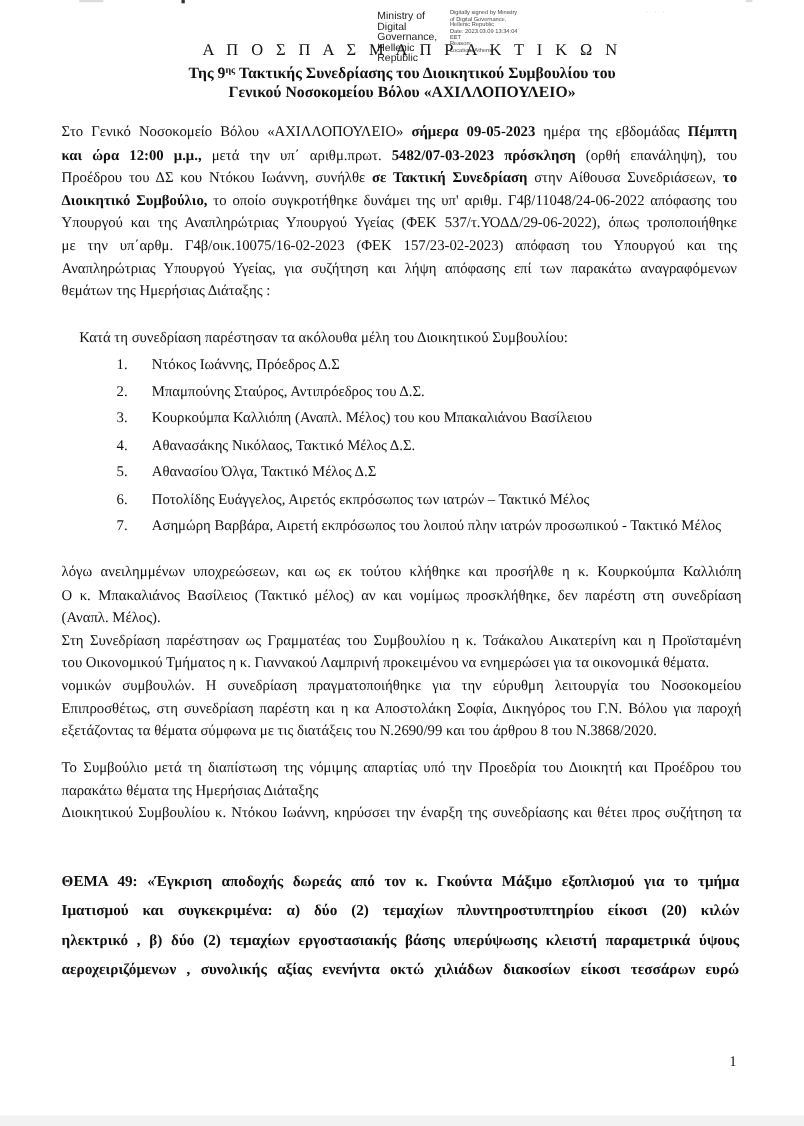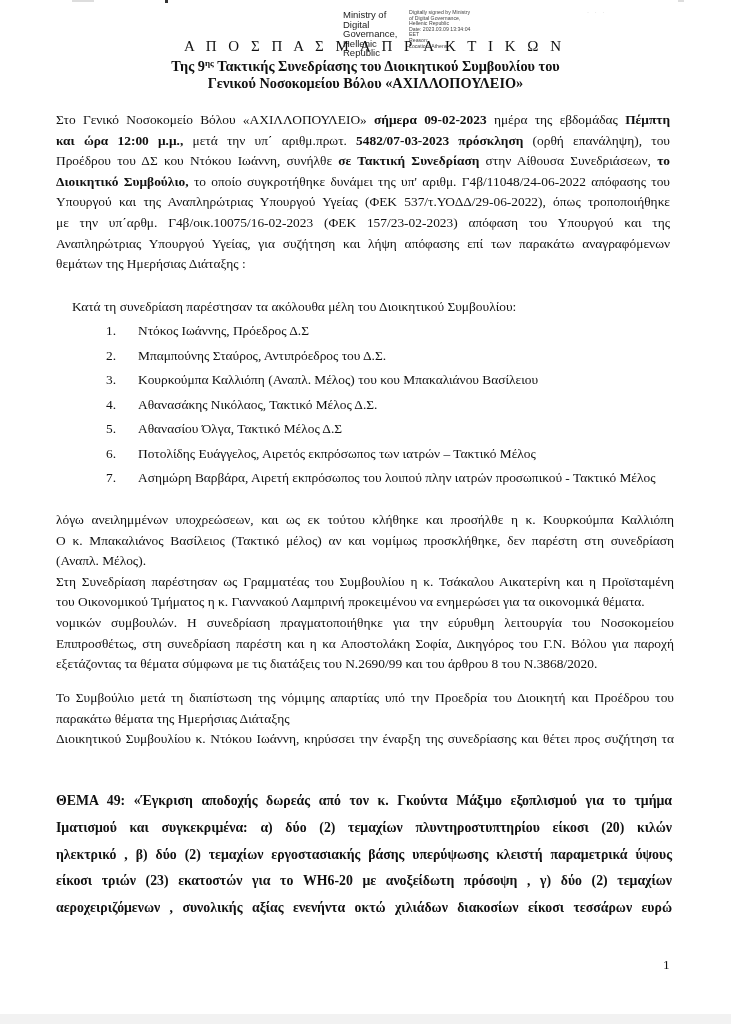--- a/index.html
+++ b/index.html
@@ -76,21 +76,21 @@
   </div>
   <div class="sig-dots">· · ·</div>
 
   <div class="title-block">
     <div class="title-main">Α Π Ο Σ Π Α Σ Μ Α   Π Ρ Α Κ Τ Ι Κ Ω Ν</div>
     <div class="title-sub"><span>Της 9</span><sup>ης</sup><span> Τακτικής  Συνεδρίασης του Διοικητικού Συμβουλίου του</span></div>
     <div class="title-sub">Γενικού Νοσοκομείου Βόλου «ΑΧΙΛΛΟΠΟΥΛΕΙΟ»</div>
   </div>
 
   <div class="text para1" id="para1">
-      <span class="line"><span>Στο Γενικό Νοσοκομείο Βόλου «ΑΧΙΛΛΟΠΟΥΛΕΙΟ» </span><b>σήμερα 09-02-2023</b><span> ημέρα της εβδομάδας </span><b>Πέμπτη</b></span>
+      <span class="line"><span>Στο Γενικό Νοσοκομείο Βόλου «ΑΧΙΛΛΟΠΟΥΛΕΙΟ» </span><b>σήμερα 09-05-2023</b><span> ημέρα της εβδομάδας </span><b>Πέμπτη</b></span>
       <span class="line"><b>και ώρα 12:00 μ.μ.,</b><span>  μετά  την  υπ΄ αριθμ.πρωτ. </span><b>5482/07-03-2023 πρόσκληση</b><span> (ορθή επανάληψη), του</span></span>
       <span class="line"><span>Προέδρου του ΔΣ κου Ντόκου Ιωάννη, συνήλθε </span><b>σε  Τακτική  Συνεδρίαση</b><span> στην Αίθουσα Συνεδριάσεων, </span><b>το</b></span>
       <span class="line"><b>Διοικητικό Συμβούλιο,</b><span> το οποίο συγκροτήθηκε δυνάμει της υπ' αριθμ. Γ4β/11048/24-06-2022 απόφασης του</span></span>
       <span class="line"><span>Υπουργού  και  της Αναπληρώτριας Υπουργού Υγείας (ΦΕΚ 537/τ.ΥΟΔΔ/29-06-2022), όπως τροποποιήθηκε</span></span>
       <span class="line"><span>με  την  υπ΄αρθμ.  Γ4β/οικ.10075/16-02-2023  (ΦΕΚ  157/23-02-2023)  απόφαση  του  Υπουργού  και  της</span></span>
       <span class="line"><span>Αναπληρώτριας Υπουργού Υγείας, για συζήτηση και λήψη απόφασης επί των παρακάτω αναγραφόμενων</span></span>
       <span class="line last"><span>θεμάτων της Ημερήσιας  Διάταξης  :</span></span>
     </div>
 
   <div class="members-intro">Κατά τη συνεδρίαση παρέστησαν  τα ακόλουθα μέλη του Διοικητικού Συμβουλίου:</div>
@@ -139,19 +139,18 @@
   <div class="para3" id="para3">
       <span class="line">Το Συμβούλιο μετά τη διαπίστωση της νόμιμης απαρτίας υπό την Προεδρία του Διοικητή και  Προέδρου του</span>
       <span class="line last">παρακάτω θέματα της Ημερήσιας Διάταξης</span>
       <span class="line">Διοικητικού Συμβουλίου κ. Ντόκου Ιωάννη,  κηρύσσει την έναρξη της συνεδρίασης  και θέτει  προς συζήτηση τα</span>
     </div>
 
   <div class="topic" id="topic">
       <span class="line">ΘΕΜΑ 49: «Έγκριση αποδοχής δωρεάς  από τον κ. Γκούντα Μάξιμο  εξοπλισμού  για το τμήμα</span>
       <span class="line">Ιματισμού    και συγκεκριμένα: α) δύο (2) τεμαχίων πλυντηροστυπτηρίου  είκοσι  (20) κιλών</span>
       <span class="line">ηλεκτρικό , β) δύο (2)  τεμαχίων εργοστασιακής βάσης  υπερύψωσης κλειστή παραμετρικά ύψους</span>
-      <span class="line">είκοσι τριών (23) εκατοστών  για το WH6-20 με ανοξείδωτη πρόσοψη , γ) δύο (2) τεμαχίων</span>
       <span class="line">αεροχειριζόμενων ,  συνολικής αξίας ενενήντα οκτώ χιλιάδων διακοσίων είκοσι τεσσάρων  ευρώ</span>
     </div>
 
   <div class="page-number">1</div>
 </div>
 <div class="bottom-strip"></div>
 
 </body></html>

